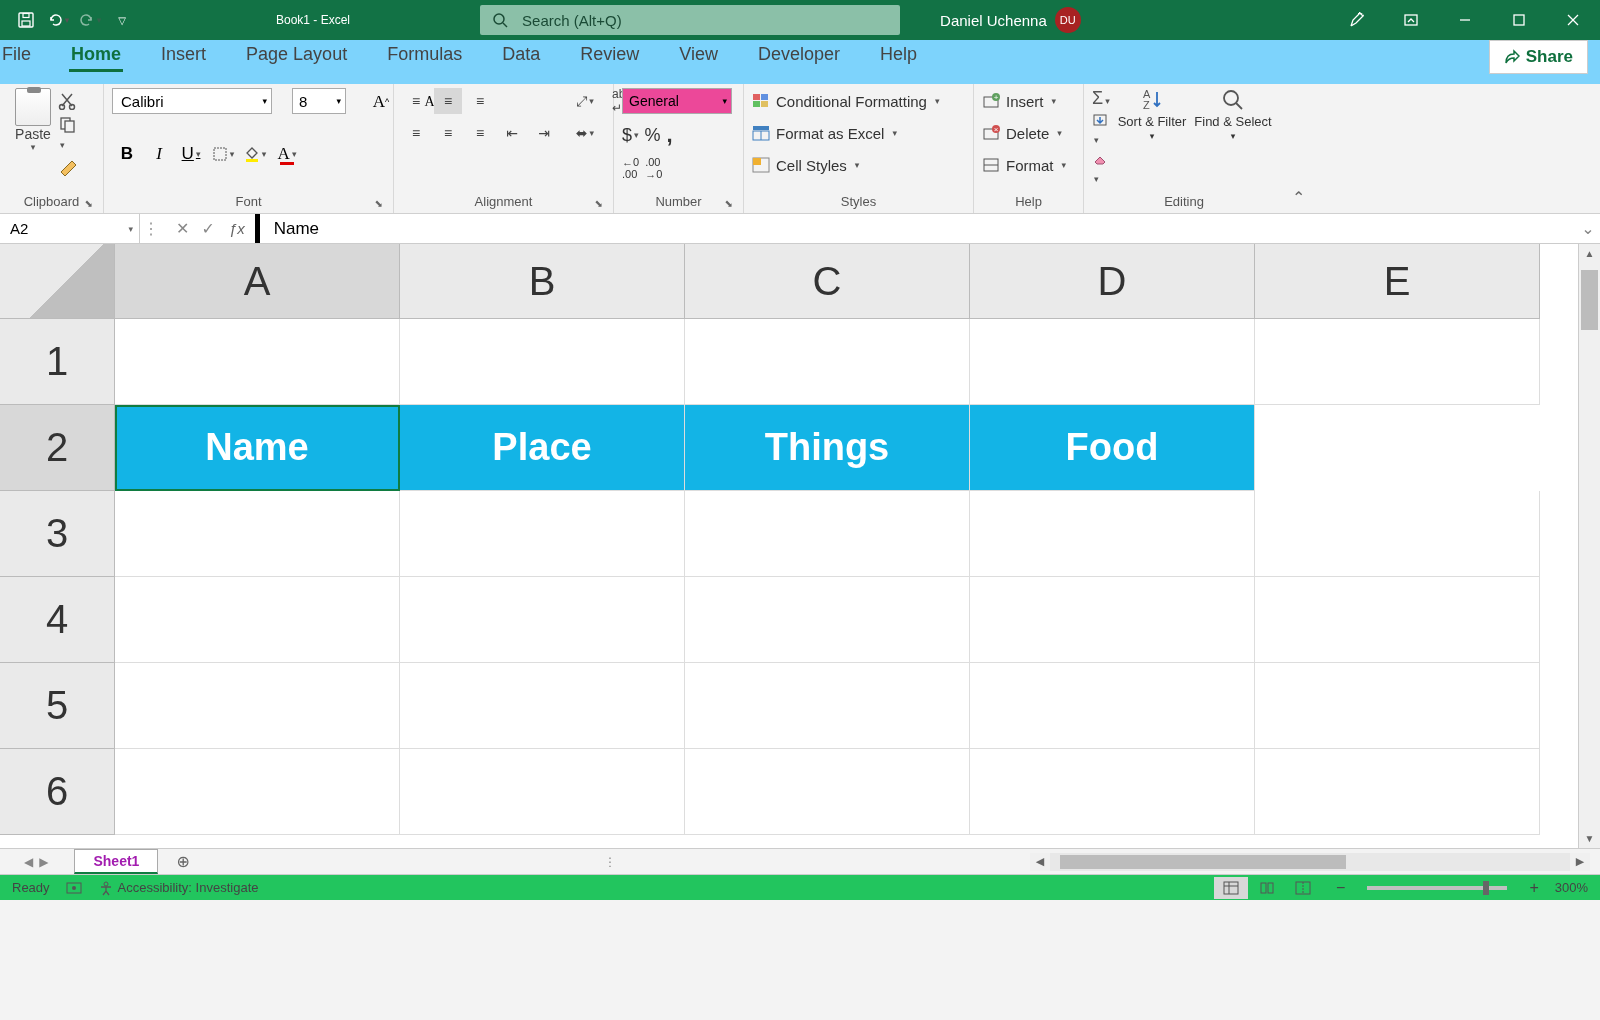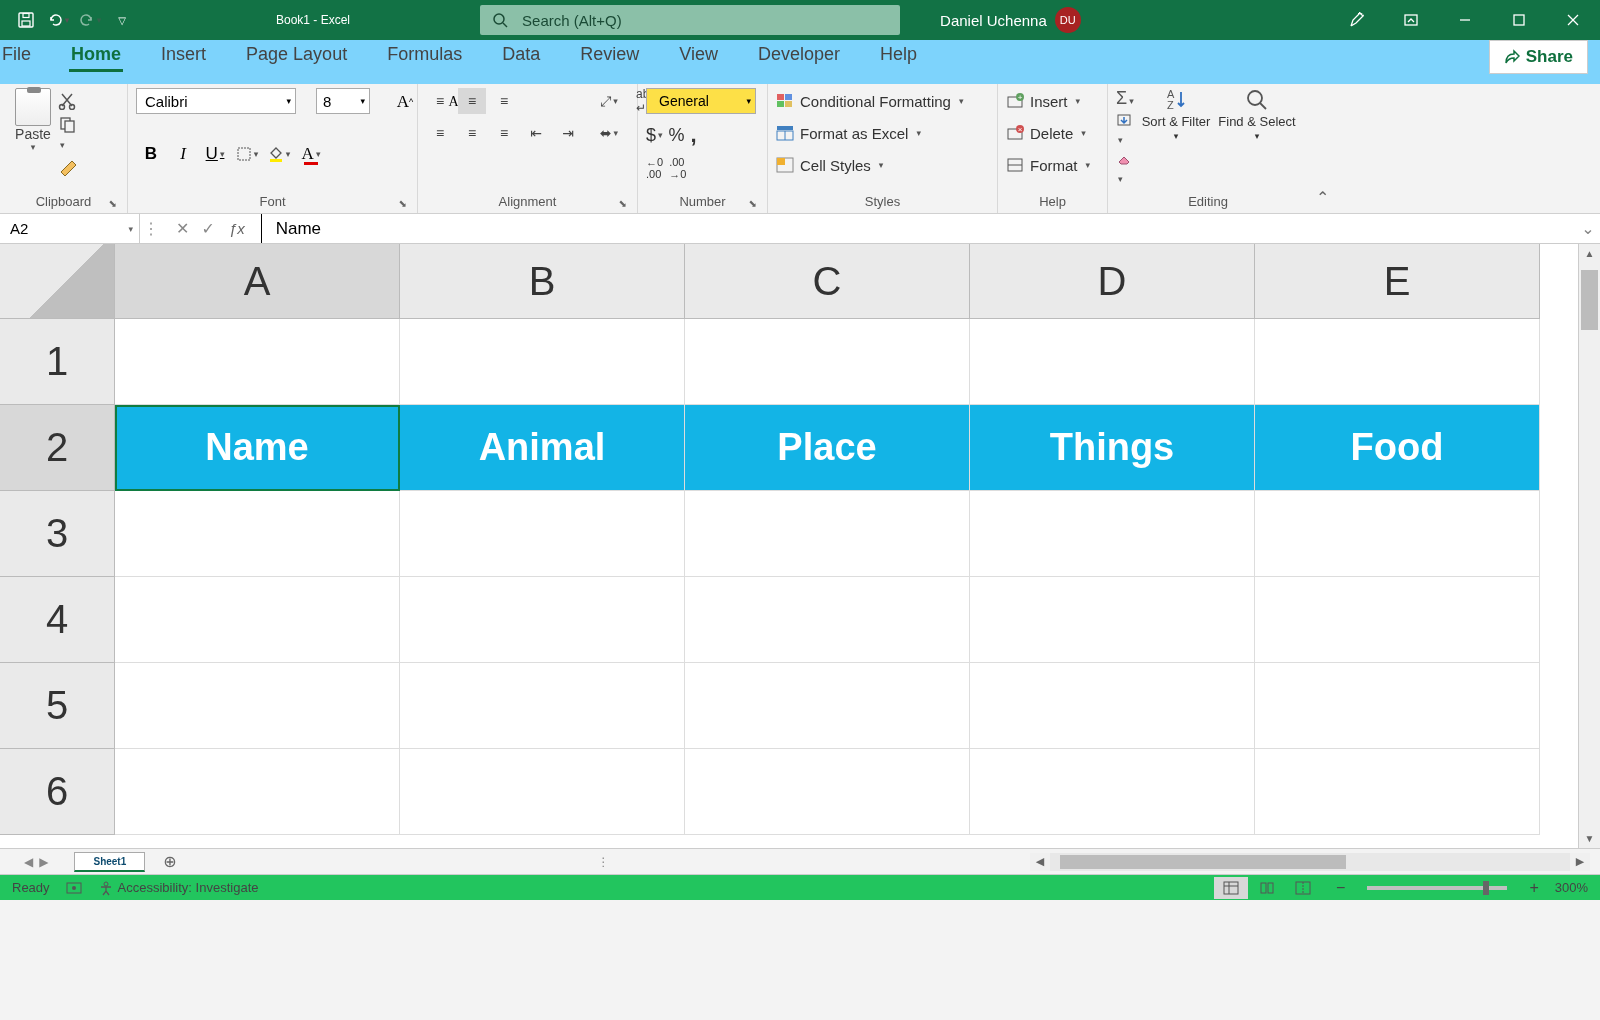--- a/index.html
+++ b/index.html
@@ -45,39 +45,39 @@
 .font-grow, .font-shrink { width: 26px; height: 26px; font-size: 17px; font-family: "Times New Roman"; }
 .font-bot { display: flex; gap: 2px; }
 .fbtn { width: 30px; height: 28px; font-size: 17px; display:flex;align-items:center;justify-content:center; }
 
 
 .align-grid { display: flex; flex-direction: column; gap: 6px; }
 .align-row { display: flex; gap: 4px; }
 .abtn { width: 28px; height: 26px; display:flex;align-items:center;justify-content:center; font-size:14px; color:#444; }
 
 
-.num-format { width: 110px; height: 26px; border: 1px solid #aaa; background: #fde047; font-size: 14px; display:flex;align-items:center;padding-left:12px;justify-content:space-between;padding-right:4px; }
+.num-format { width: 110px; height: 26px; border: 1px solid #aaa; background: #ec4899; font-size: 14px; display:flex;align-items:center;padding-left:6px;justify-content:space-between;padding-right:4px; }
 .num-row { display: flex; gap: 6px; margin-top: 8px; }
 
 
 .styles-col { display: flex; flex-direction: column; gap: 6px; font-size: 15px; color: #333; }
 .sbtn { display:flex;align-items:center;gap:6px; height:26px; }
 
 
 .cells-col { display:flex;flex-direction:column;gap:6px;font-size:15px;color:#333; }
 
 
 .edit-left { display:flex;flex-direction:column;gap:4px;font-size:18px;color:#555; }
 .edit-mid { display:flex;flex-direction:column;align-items:center;font-size:13px;color:#333;gap:2px; }
 
 
 .formula-bar { height: 30px; background: white; border-bottom: 1px solid #ccc; display: flex; align-items: stretch; }
 .name-box { width: 140px; border-right: 1px solid #ccc; display:flex;align-items:center;padding-left:10px;font-size:15px;justify-content:space-between;padding-right:6px; }
 .fx-btns { display:flex;align-items:center;gap:12px;padding:0 14px;color:#888;font-size:16px; }
-.fx-label { font-style: italic; font-size: 15px; color: #666; padding-right: 16px; border-right:1px solid #000000; display:flex;align-items:center; }
+.fx-label { font-style: italic; font-size: 15px; color: #666; padding-right: 10px; border-right:5px solid #000000; display:flex;align-items:center; }
 .fx-input { flex:1; padding-left: 14px; font-size: 17px; display:flex;align-items:center; }
 .fx-expand { width: 24px; display:flex;align-items:center;justify-content:center;color:#888; }
 
 
 .sheet { position: relative; background: white; height: 604px; }
 .corner { position:absolute; left:0; top:0; width:115px; height:75px; background: linear-gradient(135deg, #eaeaea 55%, #bfbfbf 55%); border-right:1px solid #bbb; border-bottom:1px solid #bbb; }
 .colhdrs { position:absolute; left:115px; top:0; height:75px; display:flex; }
 .colhdr { width:285px; border-right:1px solid #bbb; border-bottom:1px solid #bbb; background:#eaeaea; display:flex;align-items:center;justify-content:center;font-size:40px;color:#333; }
 .colhdr.active { background:#d8d8d8; }
 .rowhdrs { position:absolute; left:0; top:75px; width:115px; }
@@ -86,21 +86,21 @@
 .cells { position:absolute; left:115px; top:75px; }
 .crow { display:flex; height:86px; }
 .cell { width:285px; border-right:1px solid #ddd; border-bottom:1px solid #ddd; background:white; display:flex;align-items:center;justify-content:center;font-size:38px;font-weight:600;color:#222; }
 .crow.hdr .cell { background:#13b4e6; color:white; }
 .cell.selected { outline: 2px solid #107c41; outline-offset:-2px; }
 .vscroll { position:absolute; right:0; top:0; width:22px; height:100%; background:#f0f0f0; border-left:1px solid #ccc; }
 .vscroll .thumb { position:absolute; left:2px; top:26px; right:2px; height:60px; background:#bcbcbc; }
 
 
 .sheet-tabs { height: 26px; background:#f3f3f3; border-top:1px solid #ccc; display:flex;align-items:center;padding-left:24px;gap:10px; }
-.sheet-tab { background:white; padding:3px 18px; border:1px solid #aaa; border-bottom:2px solid #107c41; font-size:10px;color:#0c4a6e;font-weight:600; }
+.sheet-tab { background:white; padding:3px 18px; border:1px solid #aaa; border-bottom:2px solid #107c41; font-size:14px;color:#a21caf;font-weight:600; }
 .sheet-nav { color:#888; font-size:12px; display:flex; gap:6px; margin-right:16px; }
 .hscroll { margin-left:auto; width:560px; height:18px; background:#f0f0f0; display:flex;align-items:center; margin-right:10px; }
 .hscroll .track { flex:1; height:18px; background:#e8e8e8; position:relative; }
 .hscroll .thumb { position:absolute; left:2%; width:55%; top:2px; bottom:2px; background:#bcbcbc; }
 .hscroll .arr { width:20px;text-align:center;color:#666;font-size:11px; }
 
 
 .statusbar { height: 26px; background:#22c55e; border-top:1px solid #ccc; display:flex;align-items:center;padding:0 12px;font-size:13px;color:#444;gap:16px; }
 .statusbar .views { margin-left:auto; display:flex;gap:2px; }
 .statusbar .views .v { width:34px;height:22px;display:flex;align-items:center;justify-content:center;border:1px solid transparent; }
@@ -201,21 +201,21 @@
       <svg width="16" height="16" viewBox="0 0 16 16">
           <path d="M10 2 L15 7 L10 12 L10 9 C5 9 3 12 2 14 C2 8 5 5 10 5 Z" fill="none" stroke="#0f703e" stroke-width="1.5"></path>
         </svg>
     </span>
     <span>Share</span>
   </div>
 </div>
 
 <div class="ribbon">
 
-  <div class="rgroup" style="width:128px;">
+  <div class="rgroup" style="width:104px;">
     <div class="gbody">
       <div class="clip-col1">
         <div class="paste-icon"></div>
         <div class="paste-lbl">Paste</div>
         <div style="font-size:9px;color:#555;">▾</div>
       </div>
       <div class="clip-col2">
         <div>
             <svg width="20" height="18" viewBox="0 0 20 18">
               <path d="M4 2 L14 14 M14 2 L4 14" stroke="#555" stroke-width="1.5"></path>
@@ -458,21 +458,20 @@
   <div class="cells" id="cells">
       <div class="crow">
         <div class="cell"></div>
         <div class="cell"></div>
         <div class="cell"></div>
         <div class="cell"></div>
         <div class="cell"></div>
       </div>
       <div class="crow hdr">
         <div class="cell selected">Name</div>
-        <div class="cell">Animal</div>
         <div class="cell">Place</div>
         <div class="cell">Things</div>
         <div class="cell">Food</div>
       </div>
       <div class="crow">
         <div class="cell"></div>
         <div class="cell"></div>
         <div class="cell"></div>
         <div class="cell"></div>
         <div class="cell"></div>

